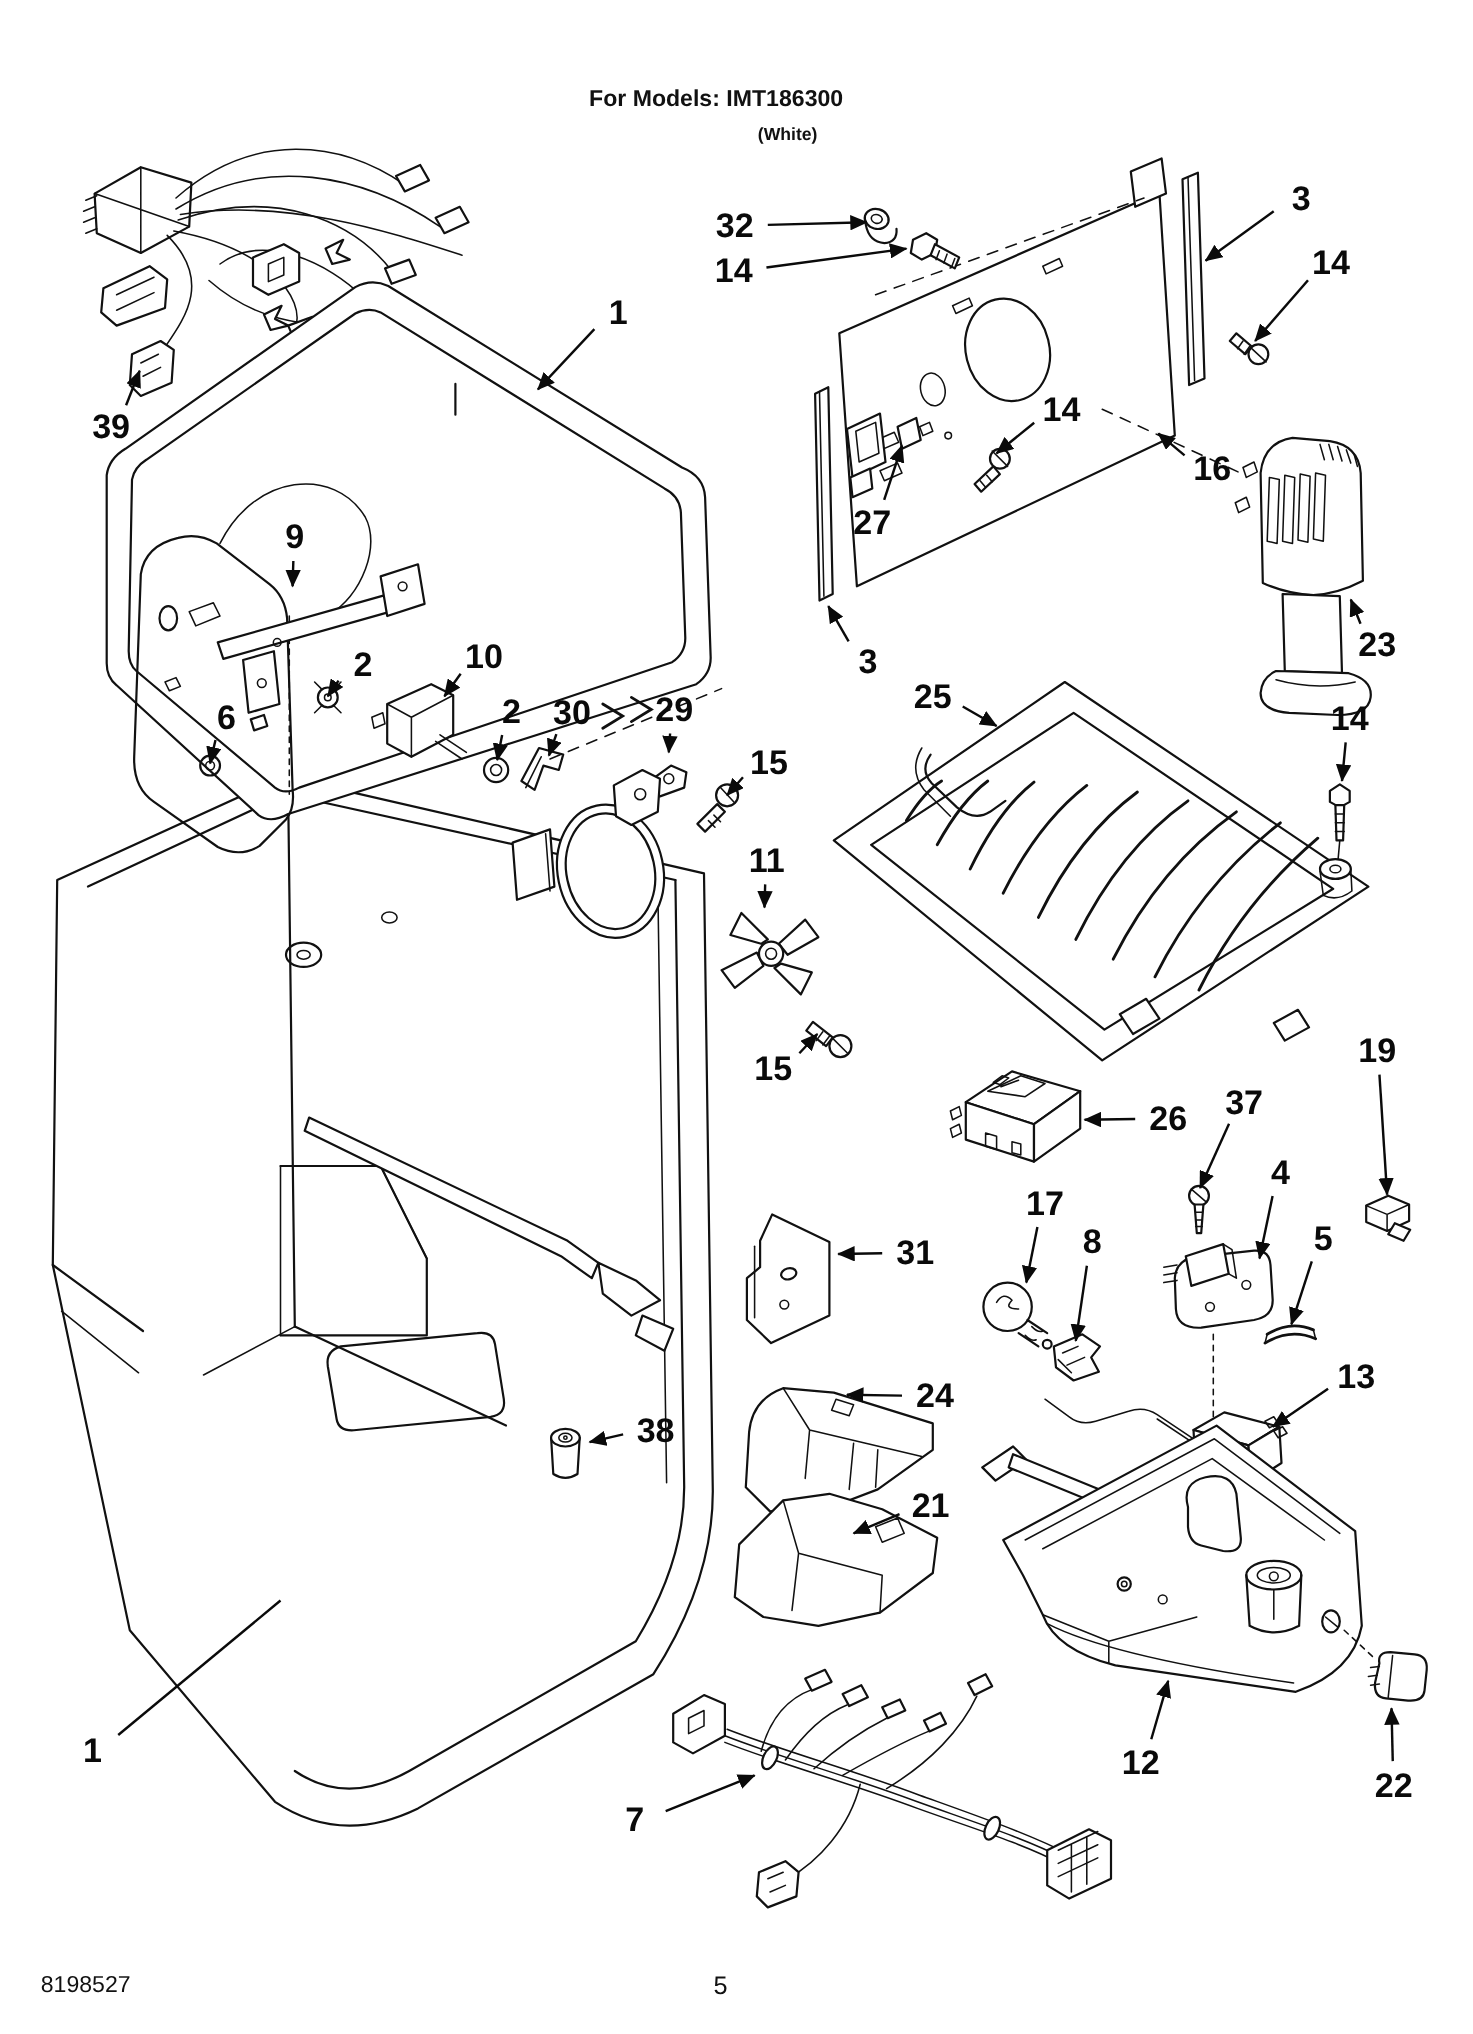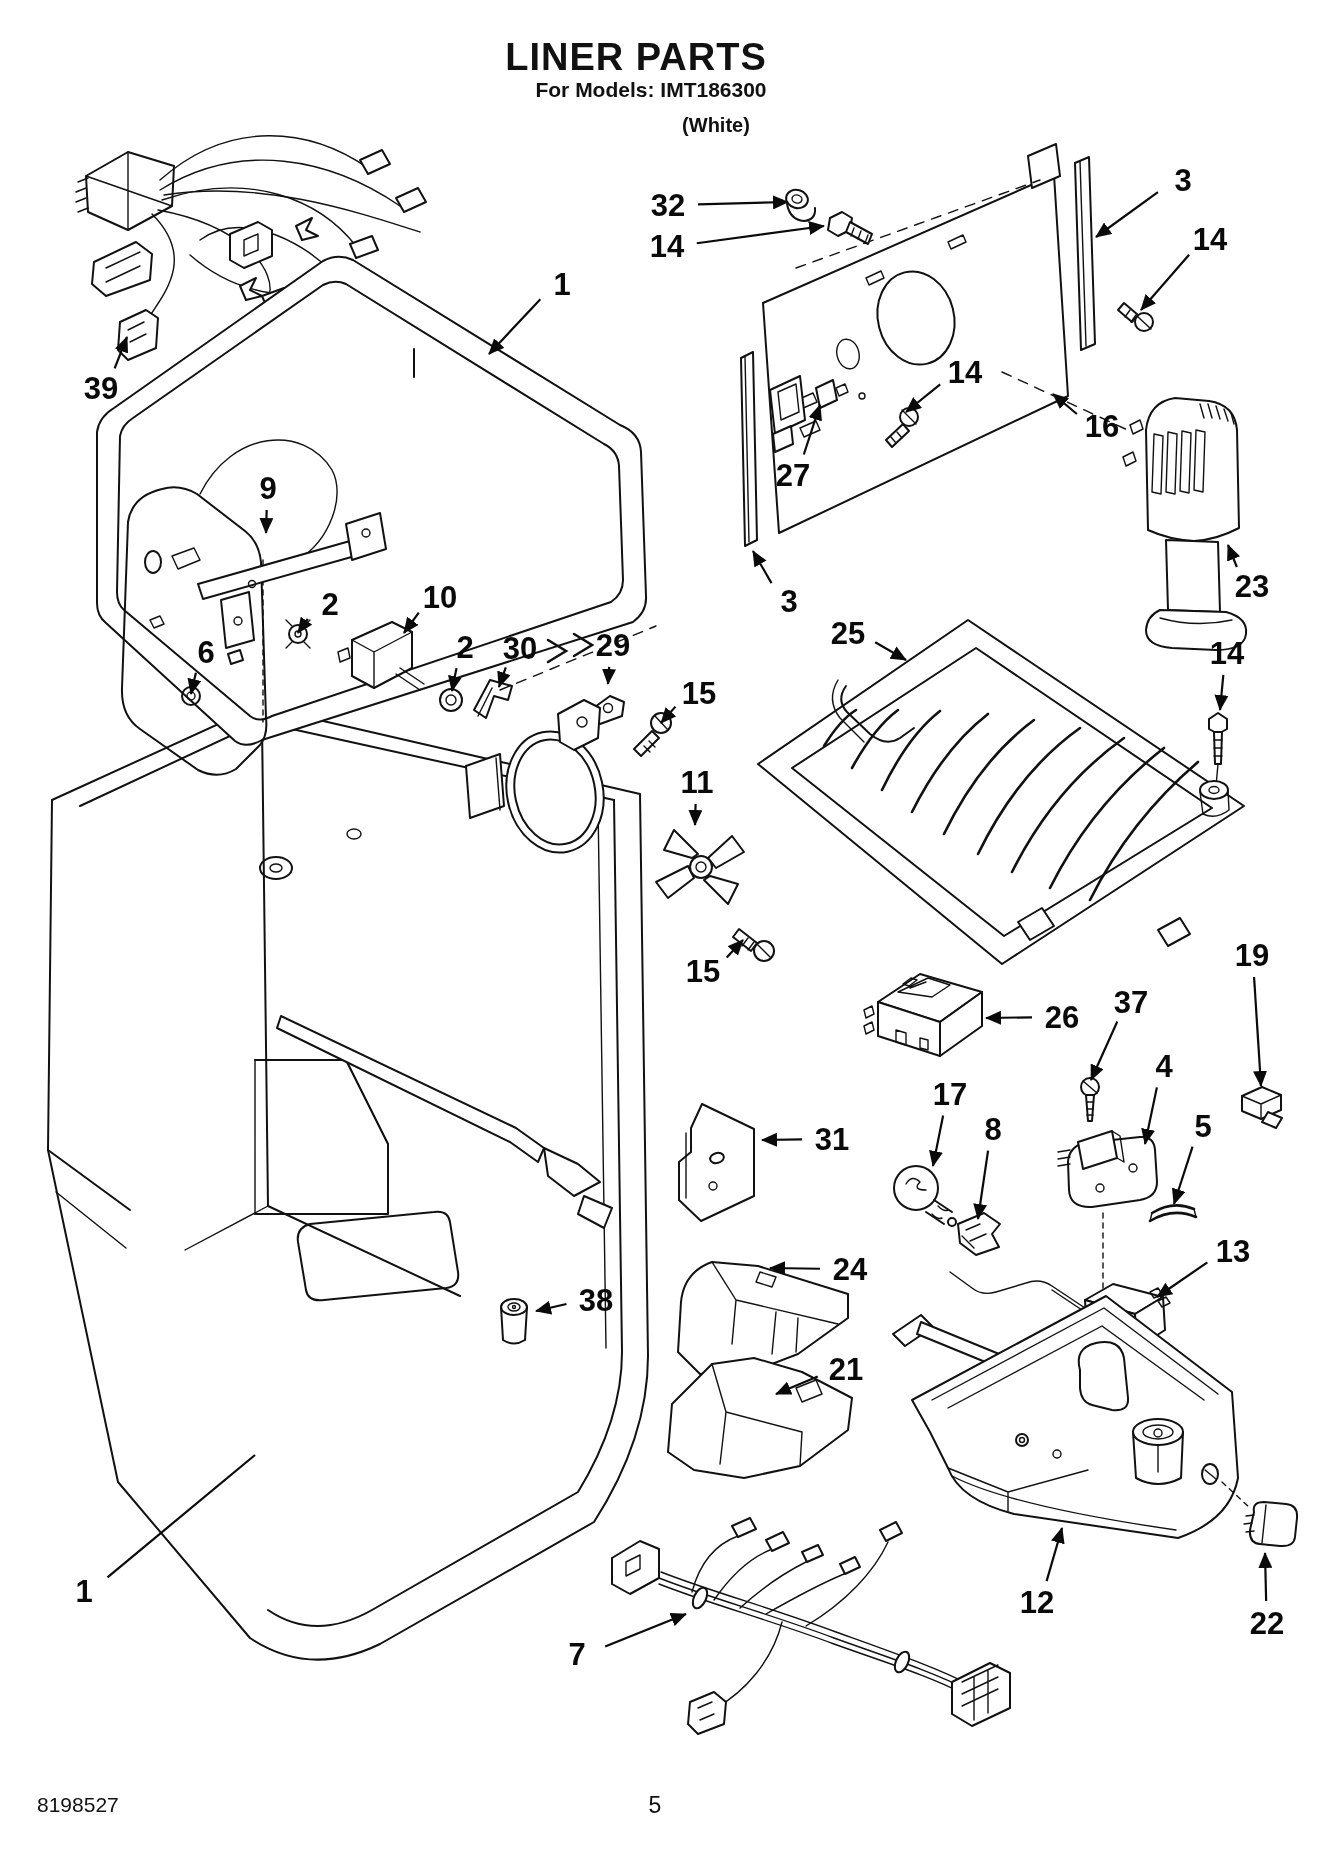--- a/index.html
+++ b/index.html
@@ -4,39 +4,38 @@
 <style>
   html,body{margin:0;padding:0;background:#fff;}
   #page{position:relative;width:1339px;height:1849px;background:#ffffff;overflow:hidden;
         font-family:"Liberation Sans", sans-serif;color:#111;}
   .abs{position:absolute;}
   #title-heading{top:36px;left:436px;width:400px;text-align:center;
       font-size:38px;font-weight:bold;letter-spacing:1px;white-space:nowrap;}
   #title-models{top:78px;left:451px;width:400px;text-align:center;
       font-size:21px;font-weight:bold;white-space:nowrap;}
   #title-finish{top:114px;left:616px;width:200px;text-align:center;
-      font-size:20px;font-weight:bold;white-space:nowrap;}
+      font-size:16px;font-weight:bold;white-space:nowrap;}
   #doc-number{top:1793px;left:37px;font-size:21px;}
   #page-number{top:1792px;left:615px;width:80px;text-align:center;font-size:23px;}
   svg{position:absolute;top:0;left:0;}
   .ln{fill:none;stroke:#111;stroke-width:2;stroke-linejoin:round;stroke-linecap:round;}
   .fw{fill:#fff;stroke:#111;stroke-width:2;stroke-linejoin:round;stroke-linecap:round;}
   .thin{fill:none;stroke:#111;stroke-width:1.4;stroke-linejoin:round;stroke-linecap:round;}
   .thk{fill:none;stroke:#111;stroke-width:2.6;stroke-linecap:round;}
   .dash{stroke-dasharray:10 8;}
   .dash2{stroke-dasharray:5 5;}
   .callout-text{font-family:"Liberation Sans",sans-serif;font-size:31px;font-weight:bold;fill:#0a0a0a;}
   .leader{stroke:#0a0a0a;stroke-width:2.2;fill:none;}
 </style>
 </head>
 <body>
 
 <div id="page">
 
-  <div class="abs" id="title-heading">LINER PARTS</div>
   <div class="abs" id="title-models">For Models: IMT186300</div>
   <div class="abs" id="title-finish">(White)</div>
   <div class="abs" id="doc-number">8198527</div>
   <div class="abs" id="page-number">5</div>
 
   <svg id="diagram" width="1339" height="1849" viewBox="0 0 1339 1849">
     <defs>
       <marker id="arrow" markerUnits="userSpaceOnUse" markerWidth="18" markerHeight="14" refX="15" refY="7" orient="auto">
         <path d="M0,0 L16,7 L0,14 Z" fill="#0a0a0a"></path>
       </marker>

